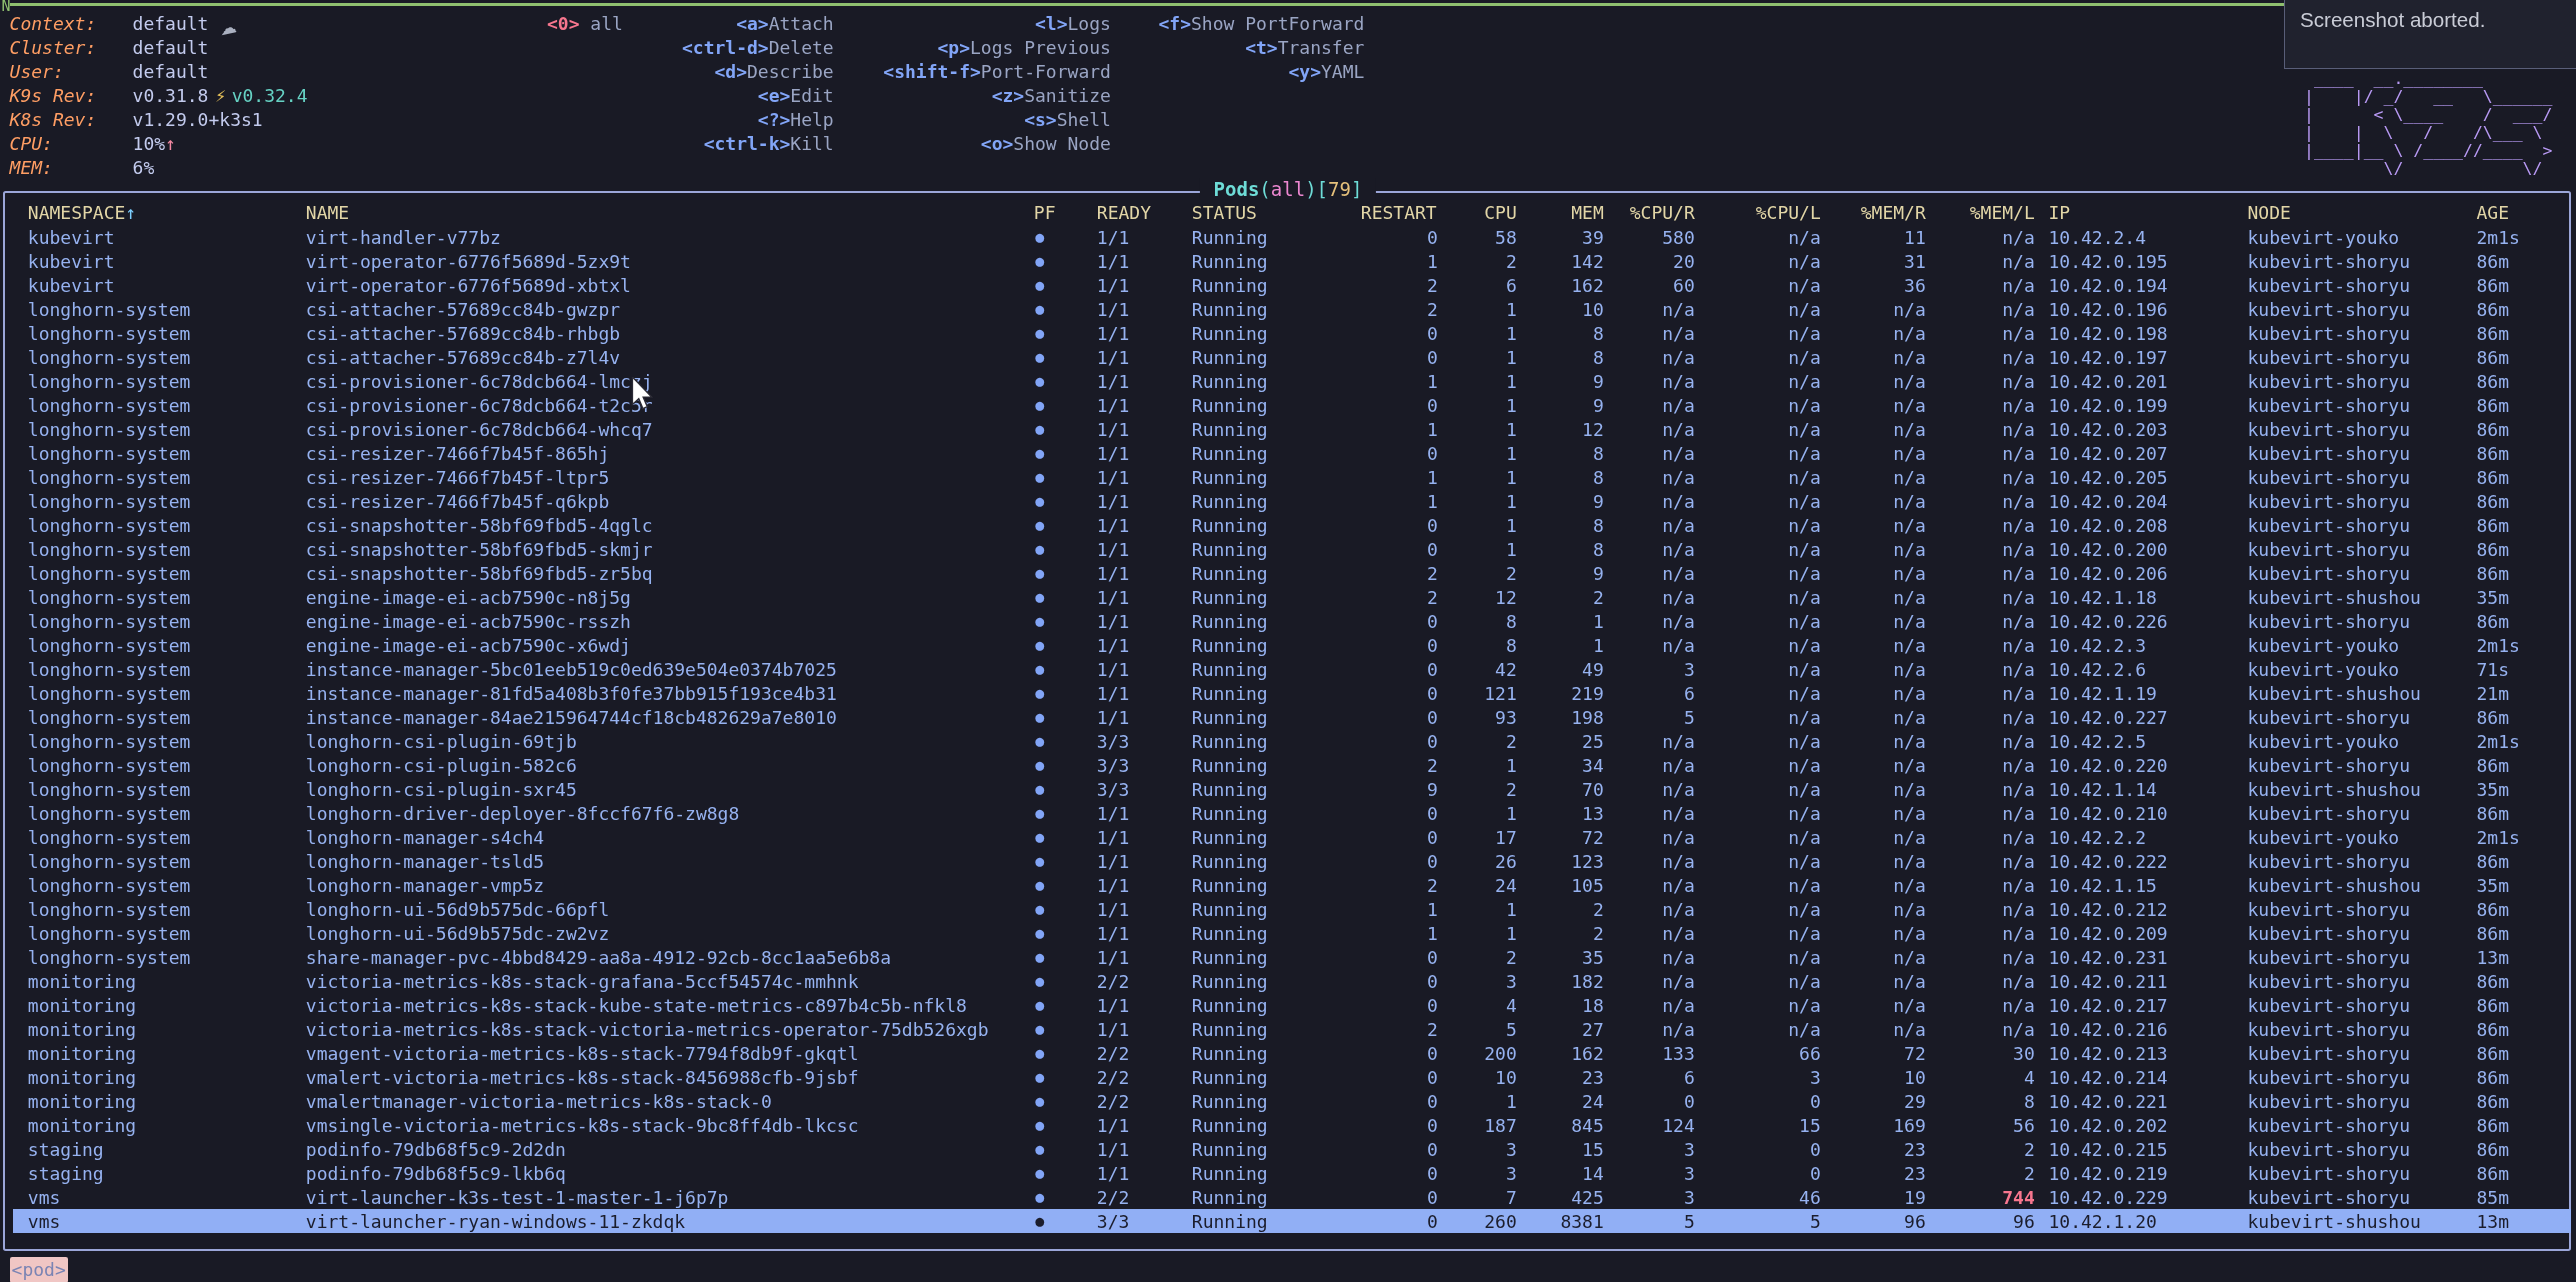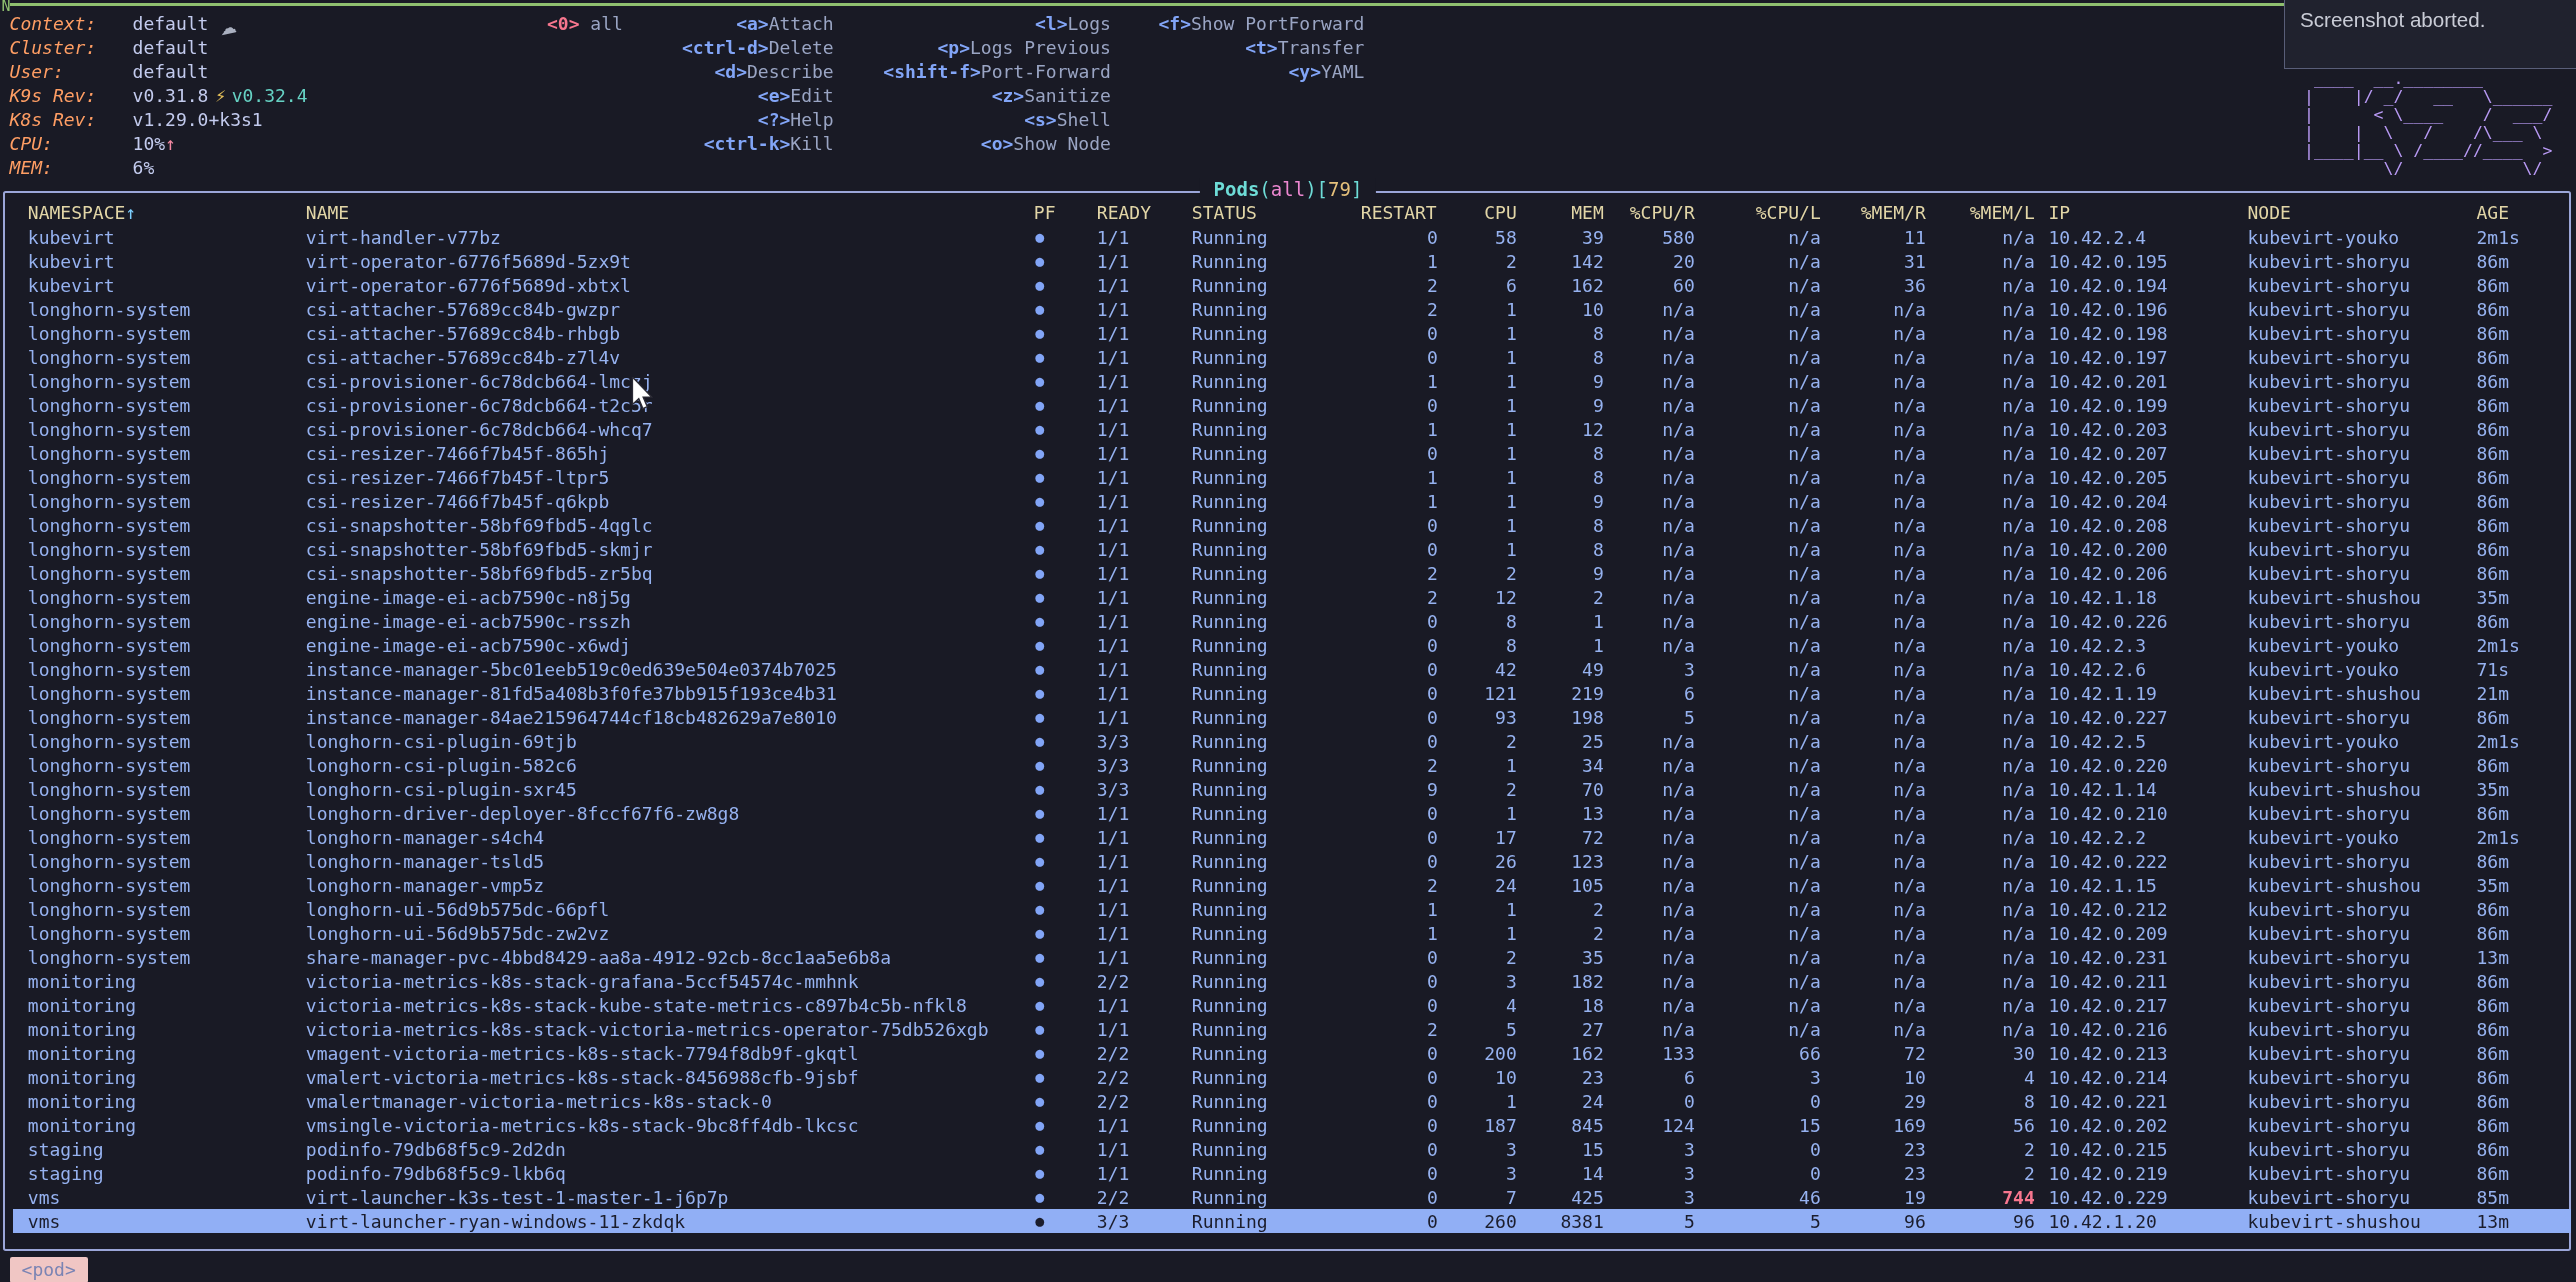--- a/index.html
+++ b/index.html
@@ -69,21 +69,21 @@
   .cell { overflow:hidden; }
   .num { text-align:right; }
   .pad20 { padding-left:13.7px; }
   .pf-dot { font-size:15px; padding-left:1.4px; color:#82a5f7; }
   .alert { color:#f7768e; font-weight:bold; }
   .row.selected { background:#91aff5; color:#1b1d2c; }
   .row.selected .pf-dot { color:#1b1d2c; }
 
   
   .crumb { position:absolute; left:9.6px; top:1257px; height:26px; line-height:26px;
-    background:#f0c6c4; color:#7a84b4; padding:0 12px; border-radius:2.1px; font-size:18px; }
+    background:#f0c6c4; color:#7a84b4; padding:0 2px; border-radius:2.1px; font-size:18px; }
 
   
   .cursor { position:absolute; left:631px; top:377px; z-index:9; }
 </style>
 </head>
 <body>
 
 <span class="corner-glyph">N</span>
 <div class="top-line"></div>
 

